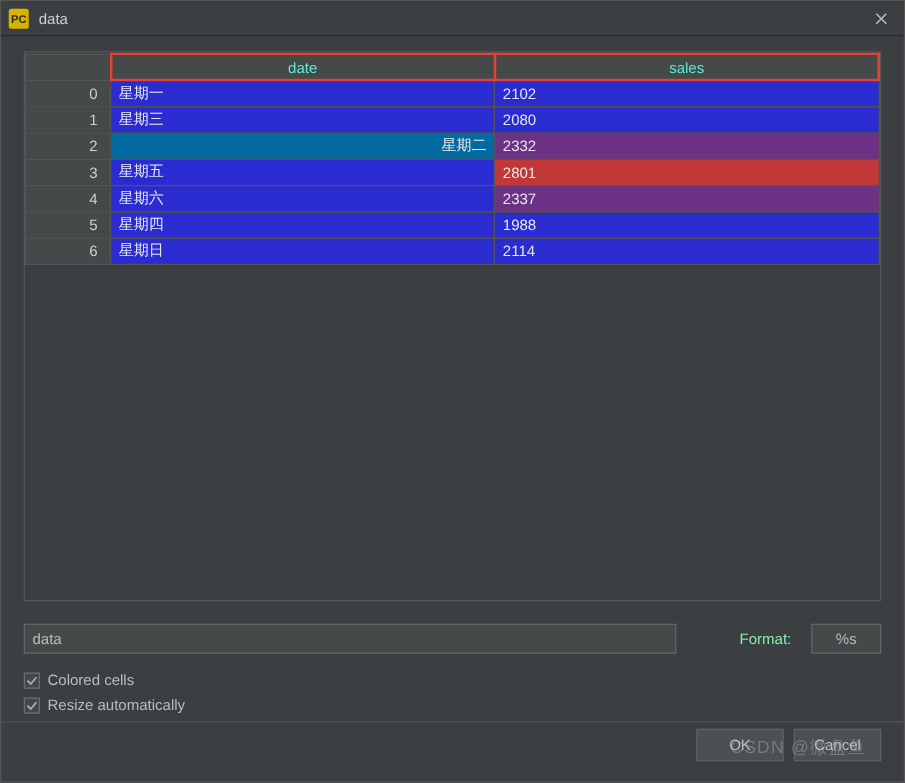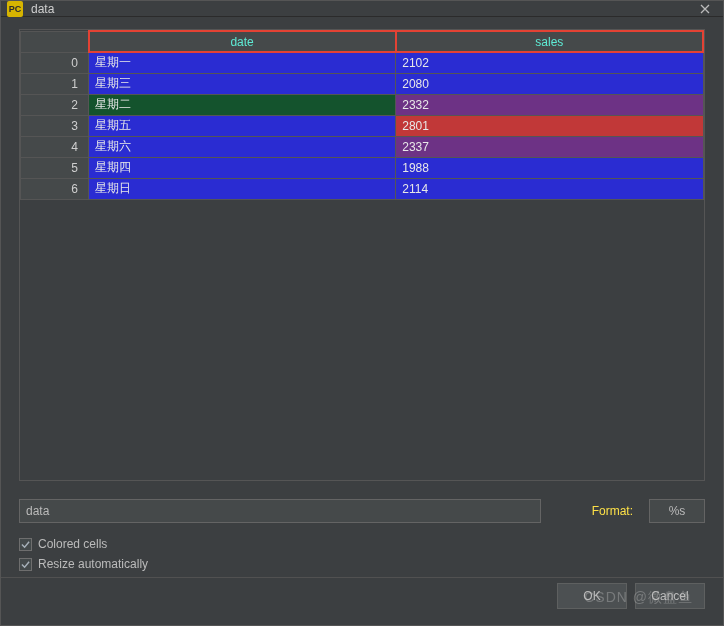--- a/index.html
+++ b/index.html
@@ -8,21 +8,21 @@
     background: #3c3f41;
     font-family: "Segoe UI", "Microsoft YaHei", sans-serif;
     font-size: 12px;
     color: #bbbbbb;
     display: flex;
     flex-direction: column;
     border: 1px solid #555;
   }
   
   .titlebar {
-    height: 16px;
+    height: 28px;
     background: #3c3f41;
     display: flex;
     align-items: center;
     padding: 0 6px;
     border-bottom: 1px solid #2b2b2b;
     color: #cfcfcf;
   }
   .titlebar .pc-icon {
     width: 16px; height: 16px; margin-right: 8px;
     background: #d6b400;
@@ -74,21 +74,21 @@
   .controls {
     padding: 18px 18px 6px 18px;
     display: flex; flex-direction: column; gap: 14px;
   }
   .row1 { display: flex; align-items: center; gap: 16px; }
   .row1 input.expr {
     flex: 1; height: 24px;
     background: #45494a; border: 1px solid #646464;
     color: #bbbbbb; padding: 0 6px; font-size: 12px;
   }
-  .row1 .fmt-label { color: #fde047; margin-left: 35px; }
+  .row1 .fmt-label { color: #86efac; margin-left: 35px; }
   .row1 input.fmt {
     width: 56px; height: 24px;
     background: #45494a; border: 1px solid #646464;
     color: #bbbbbb; padding: 0 6px; text-align: center; font-size: 12px;
   }
   .checks { display: flex; flex-direction: column; gap: 6px; text-align: right; }
   .chk { display: flex; align-items: center; gap: 6px; cursor: pointer; }
   .chk-box {
     width: 13px; height: 13px; border: 1px solid #6e6e6e;
     background: #43494a; display: flex; align-items: center; justify-content: center;
@@ -151,21 +151,21 @@
             <td class="cell" style="background: rgb(42, 44, 210);">星期一</td>
             <td class="cell" style="background: rgb(42, 44, 210);">2102</td>
           </tr>
           <tr>
             <td class="idx">1</td>
             <td class="cell" style="background: rgb(42, 44, 210);">星期三</td>
             <td class="cell" style="background: rgb(42, 44, 210);">2080</td>
           </tr>
           <tr>
             <td class="idx">2</td>
-            <td class="cell" style="background: #14532d;">星期二</td>
+            <td class="cell" style="background: #0369a1; text-align: right;">星期二</td>
             <td class="cell" style="background: rgb(109, 50, 133);">2332</td>
           </tr>
           <tr>
             <td class="idx">3</td>
             <td class="cell" style="background: rgb(42, 44, 210);">星期五</td>
             <td class="cell" style="background: rgb(193, 56, 56);">2801</td>
           </tr>
           <tr>
             <td class="idx">4</td>
             <td class="cell" style="background: rgb(42, 44, 210);">星期六</td>

